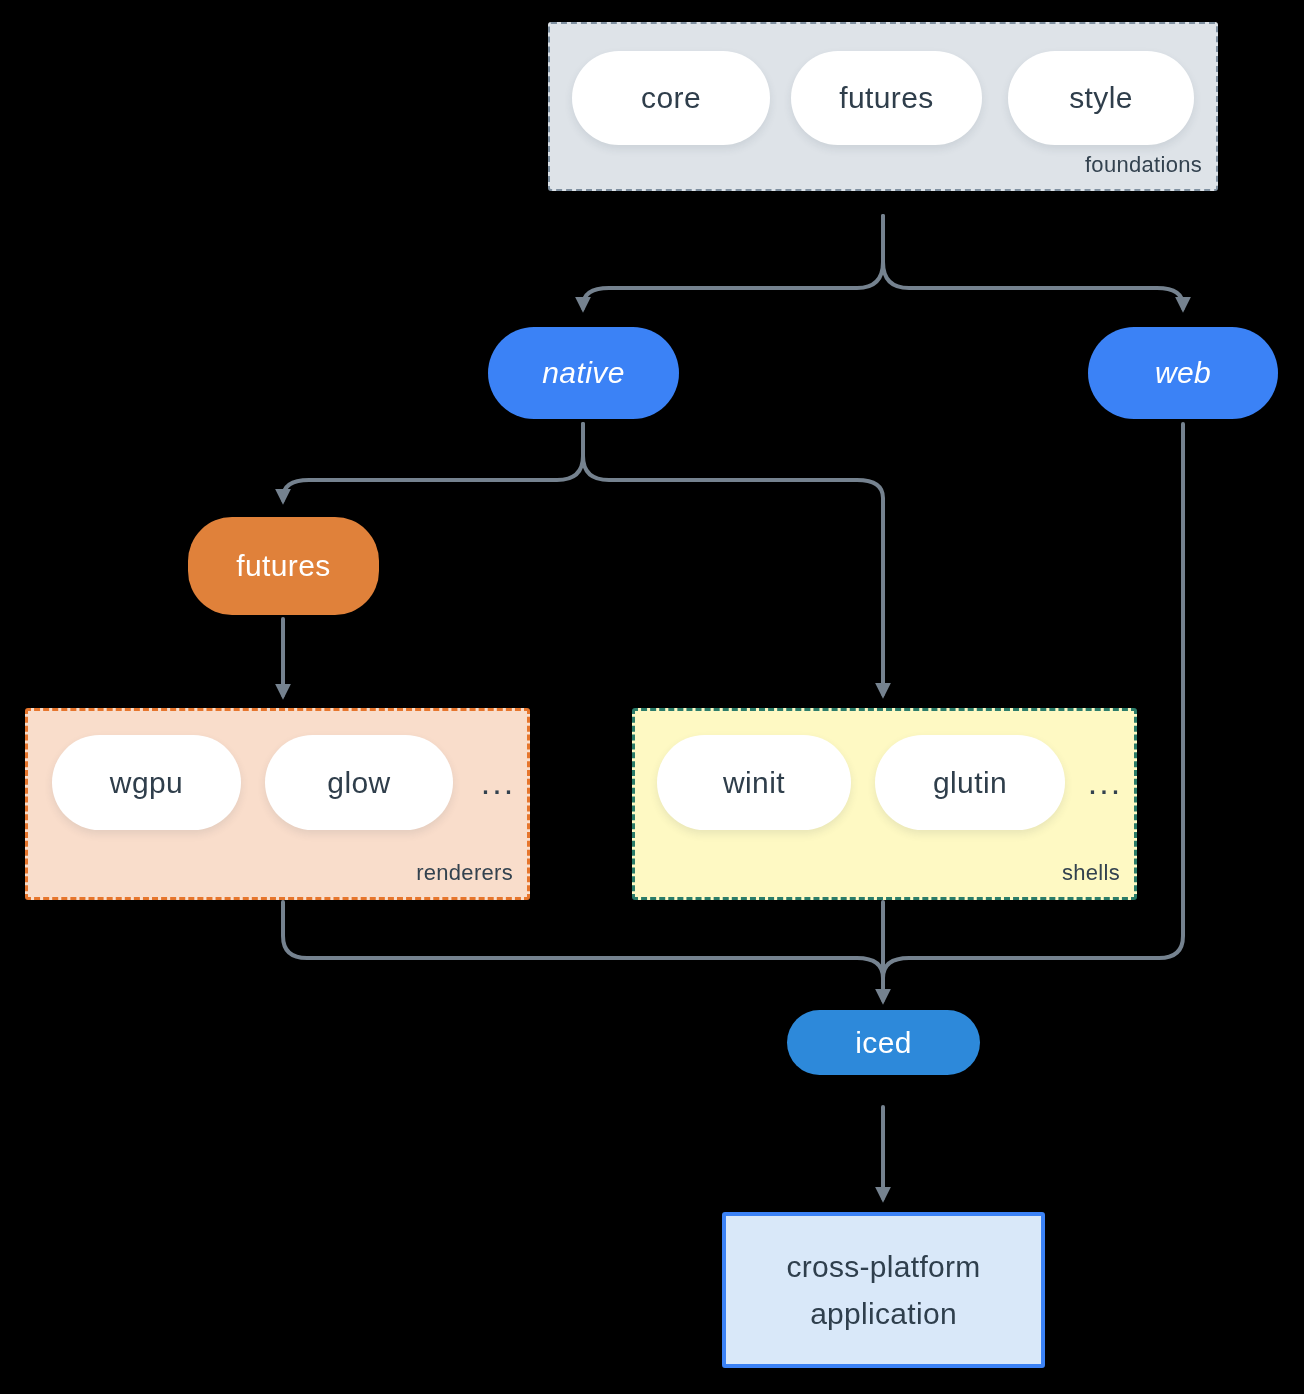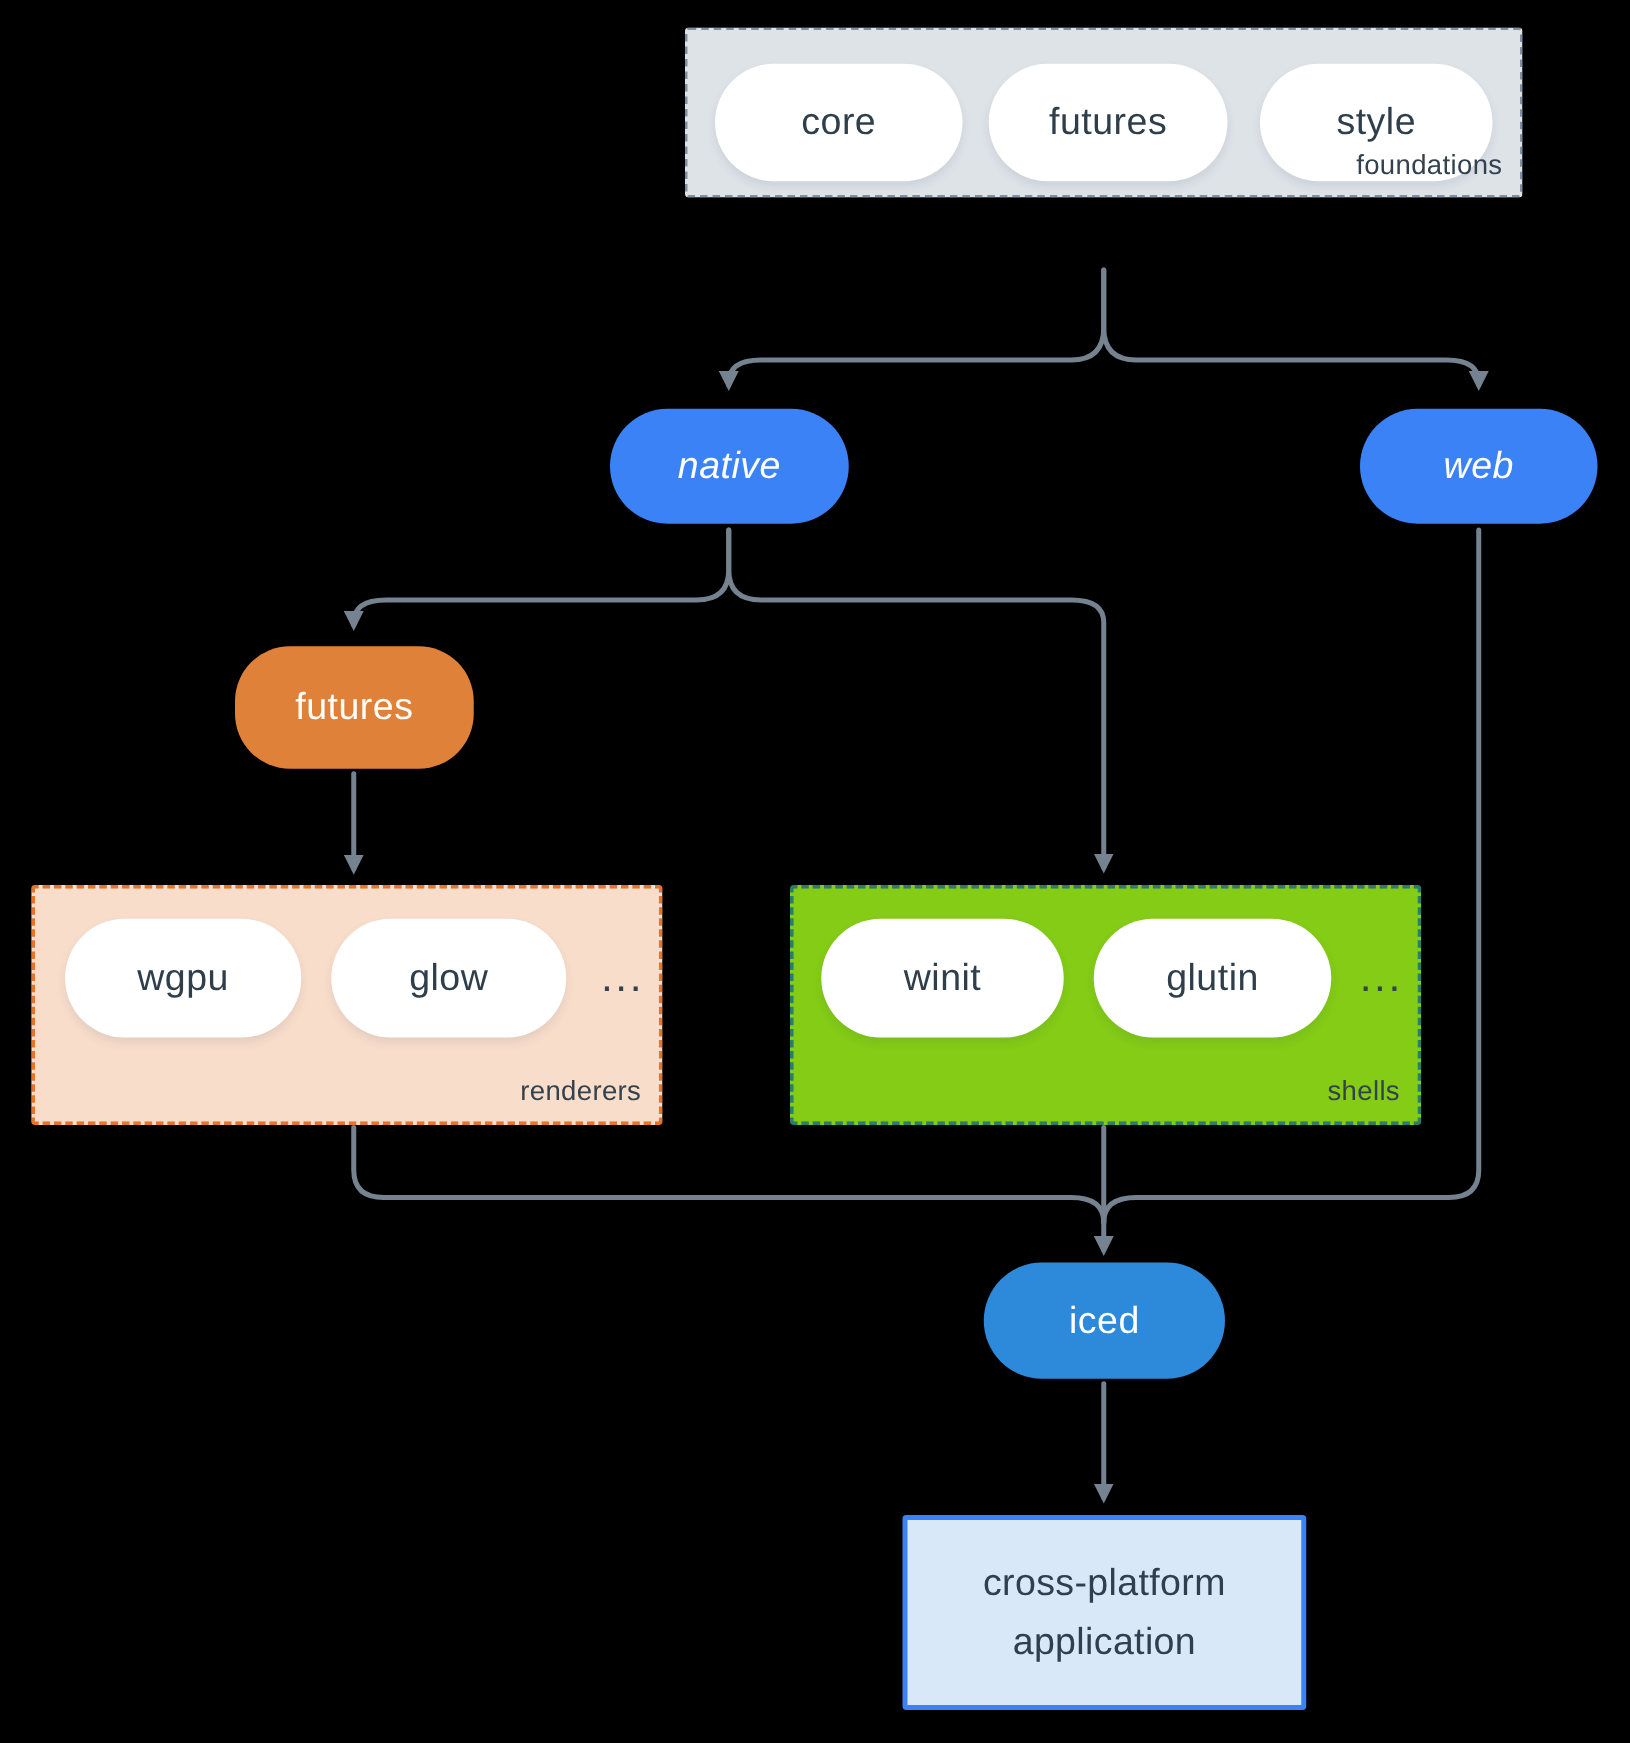--- a/index.html
+++ b/index.html
@@ -22,36 +22,36 @@
     height: 1394px;
     pointer-events: none;
   }
   
   .group {
     position: absolute;
     box-sizing: border-box;
   }
   .group-foundations {
     left: 548px; top: 22px;
-    width: 670px; height: 136px;
+    width: 670px; height: 169px;
     background: #dee3e8;
     border: 2px dashed #7f90a0;
     border-radius: 3px;
   }
   .group-renderers {
     left: 25px; top: 708px;
     width: 505px; height: 192px;
     background: #f9ddcb;
     border: 3px dashed #e6752c;
     border-radius: 3px;
   }
   .group-shells {
     left: 632px; top: 708px;
     width: 505px; height: 192px;
-    background: #84cc16;
+    background: #fef9c3;
     border: 3px dashed #2b7c69;
     border-radius: 3px;
   }
   .group-label {
     position: absolute;
     right: 14px; bottom: 11px;
     font-size: 22px;
     color: #33424f;
     letter-spacing: 0.3px;
     margin-top: 40px;
@@ -98,21 +98,21 @@
     justify-content: center;
     font-size: 34px;
     color: #33424f;
     letter-spacing: 2px;
   }
 
   
   .n-native   { left: 488px;  top: 327px;  width: 191px; height: 92px; }
   .n-web      { left: 1088px; top: 327px;  width: 190px; height: 92px; }
   .n-graphics { left: 188px;  top: 517px;  width: 191px; height: 98px; border-radius: 44px; }
-  .n-iced     { left: 787px;  top: 1010px; width: 193px; height: 93px; }
+  .n-iced     { left: 787px;  top: 1010px; width: 193px; height: 65px; }
 
   
   .app-box {
     position: absolute;
     left: 722px; top: 1212px;
     width: 323px; height: 156px;
     background: #d9e8f9;
     border: 4px solid #3b82f6;
     border-radius: 3px;
     box-sizing: border-box;

